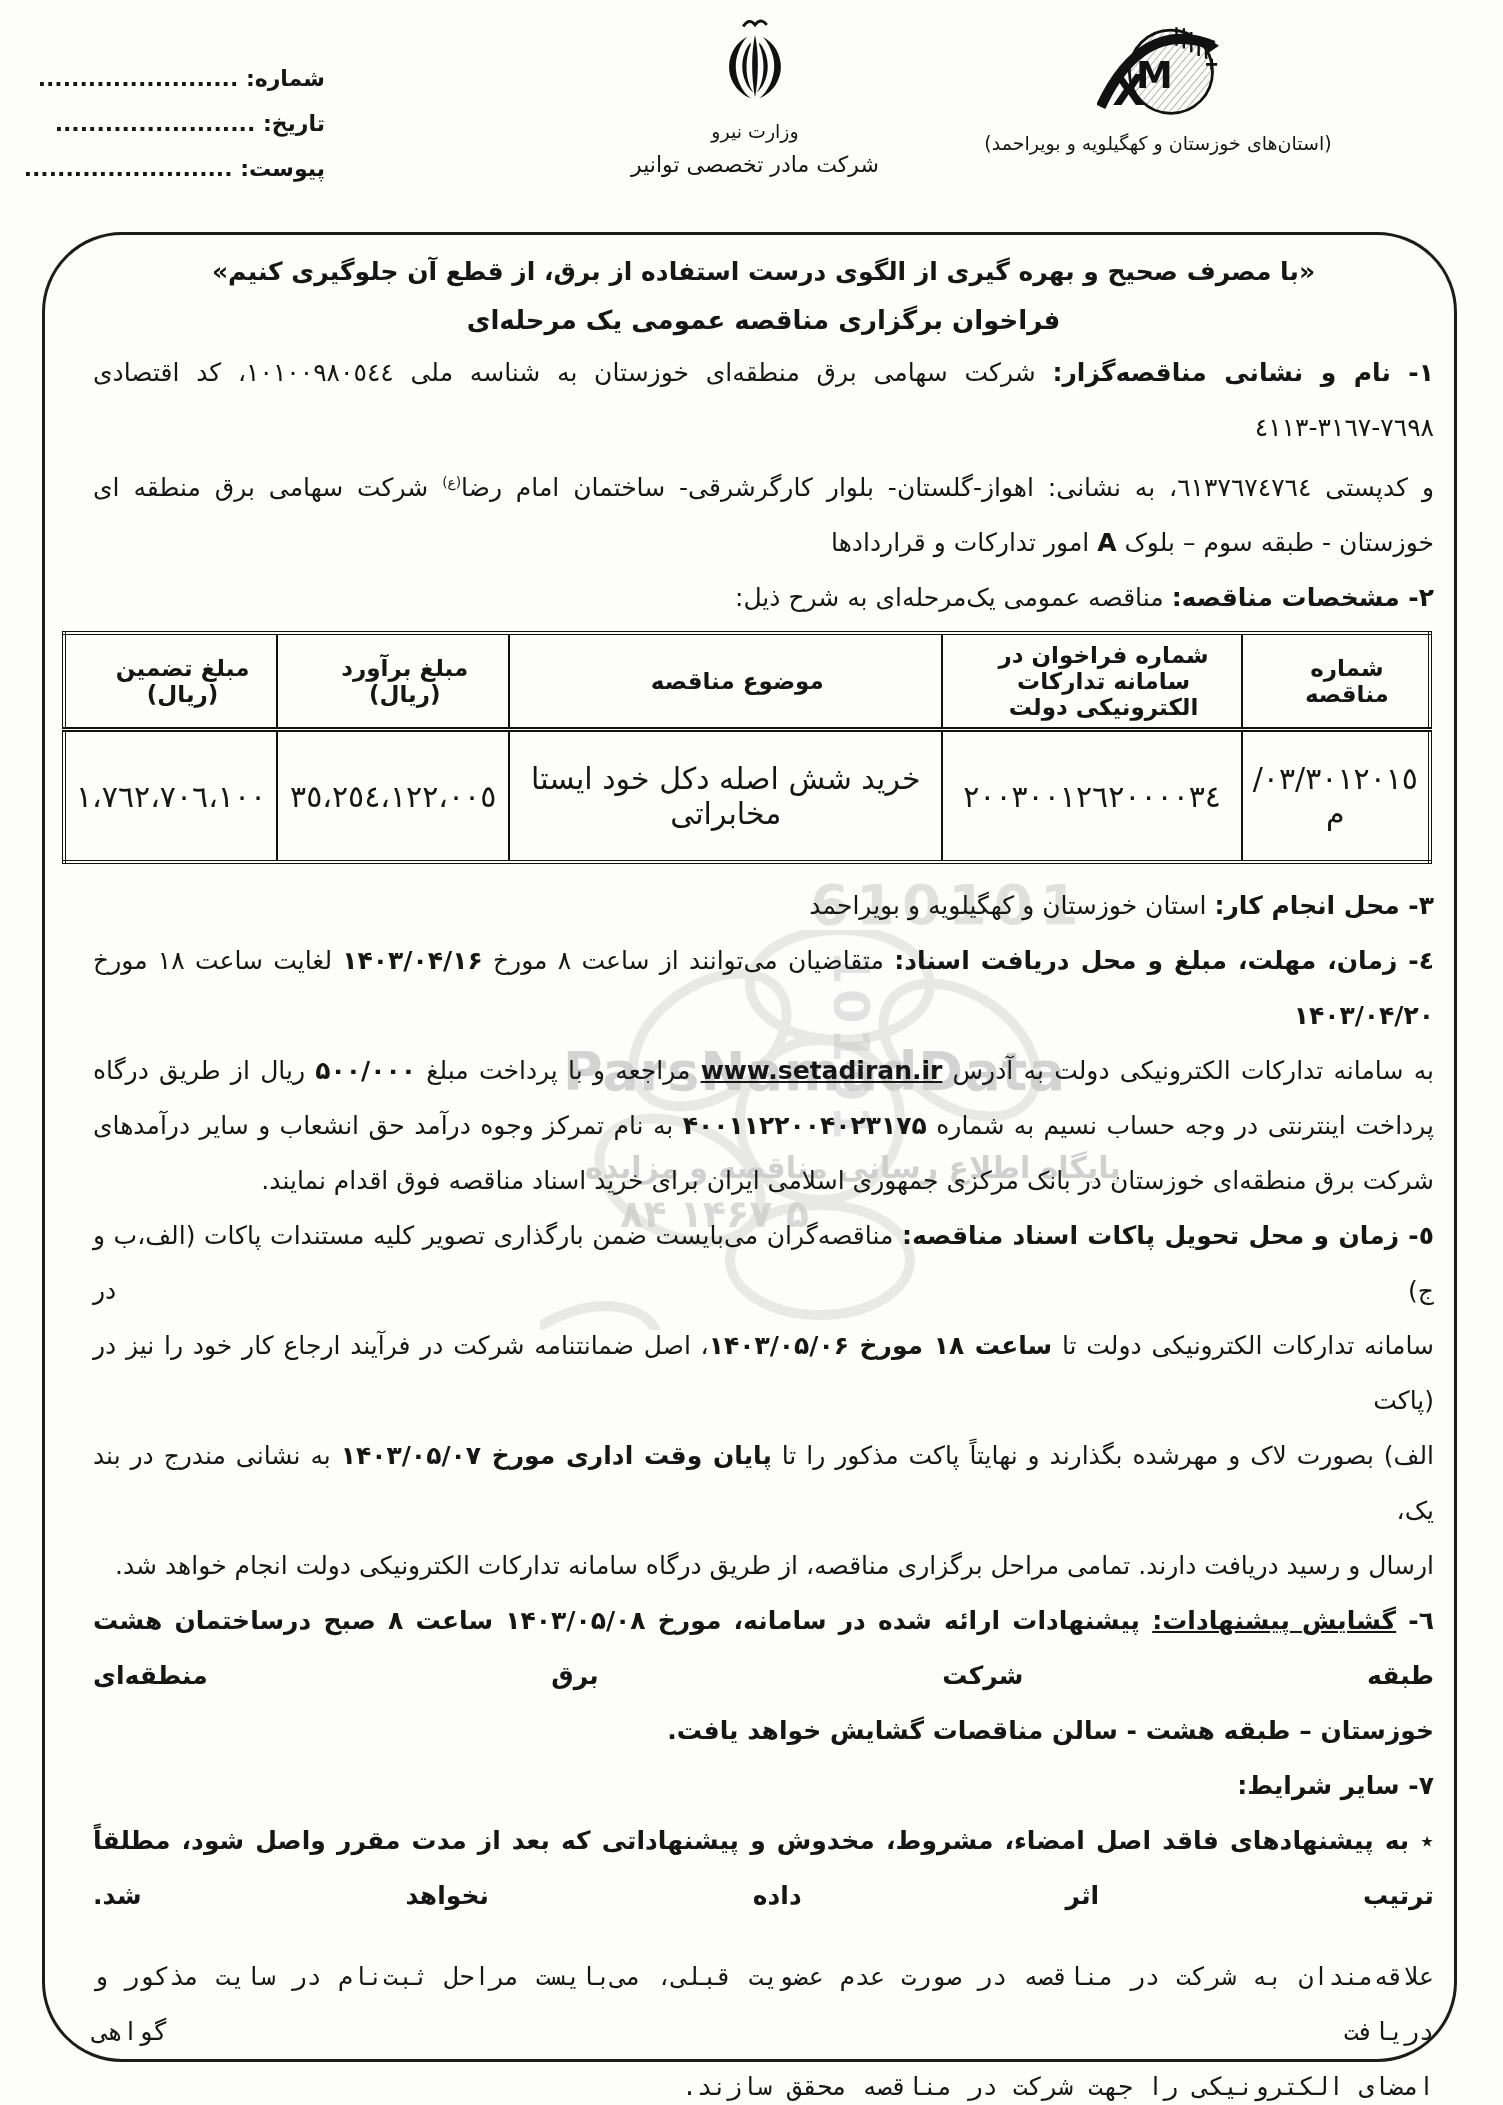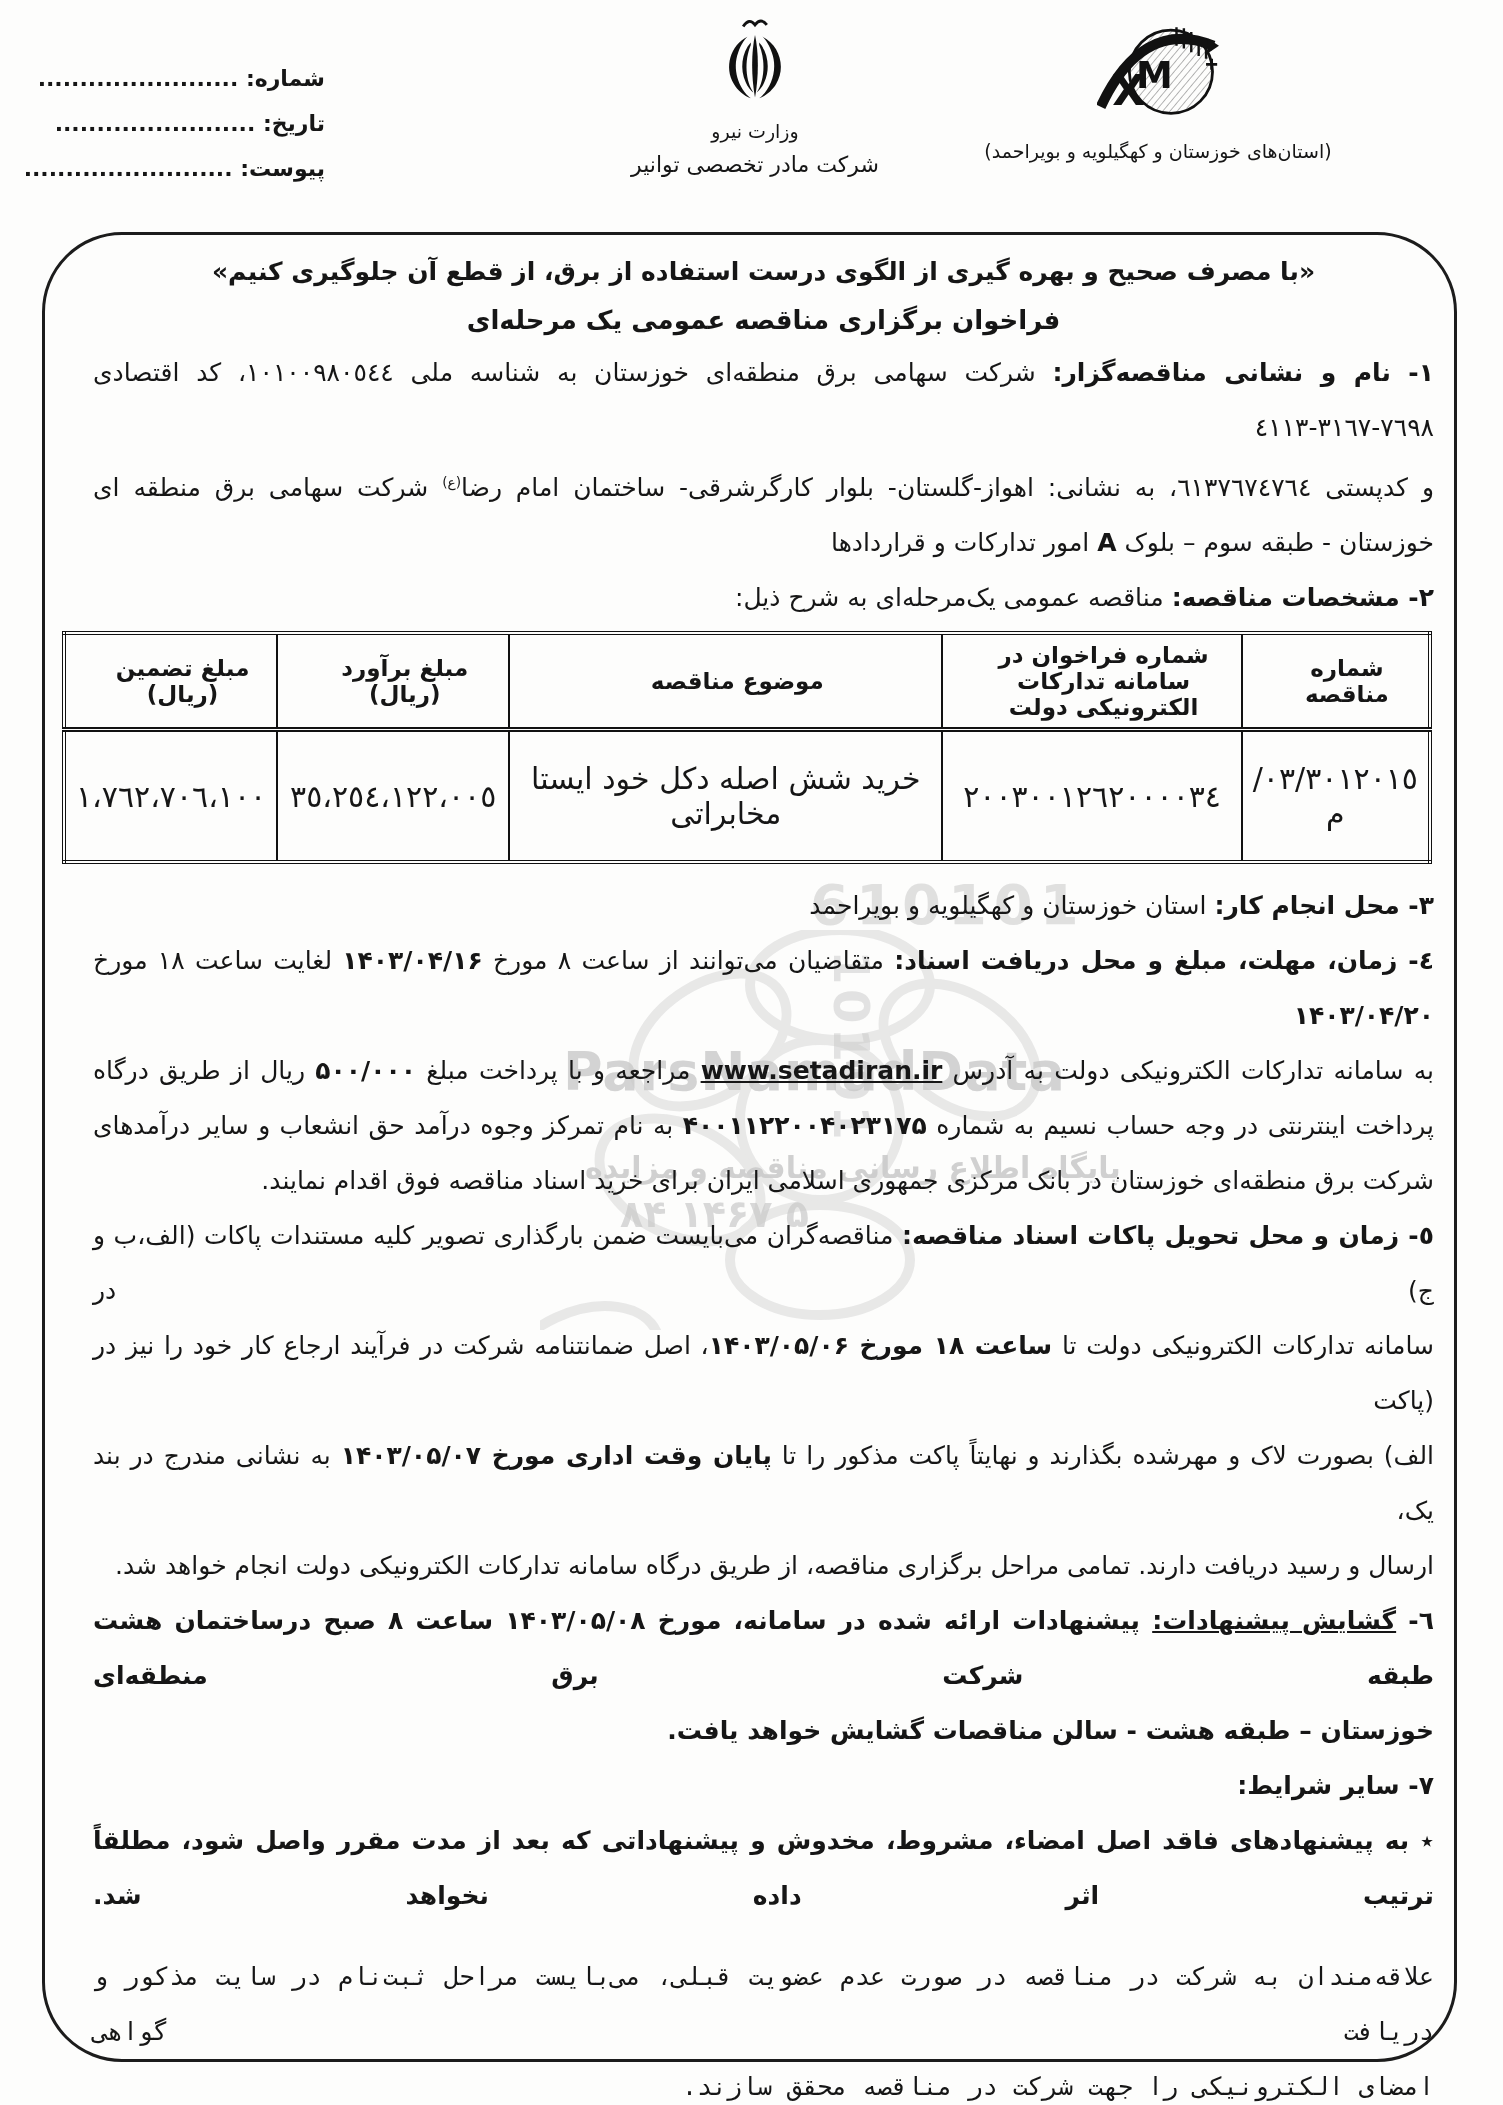--- a/index.html
+++ b/index.html
@@ -9,21 +9,21 @@
     margin:0 auto;
     background:#fdfdfc;
     font-family:"DejaVu Sans",sans-serif;
     color:#161616;
     overflow:hidden;
     direction:rtl;
   }
   
   .company-block{position:absolute;top:16px;right:140px;width:410px;text-align:center;}
   .company-title{font-size:26px;font-weight:bold;margin-top:4px;}
-  .company-sub{font-size:19px;margin-top:16px;}
+  .company-sub{font-size:19px;margin-top:8px;}
   .ministry-block{position:absolute;top:14px;left:630px;width:250px;text-align:center;}
   .ministry-title{font-size:19px;margin-top:6px;}
   .ministry-sub{font-size:22px;margin-top:10px;}
   .fields-block{position:absolute;top:56px;left:70px;width:255px;text-align:right;}
   .field-row{font-size:22px;font-weight:bold;line-height:45px;white-space:nowrap;}
   
   .watermark{position:absolute;z-index:0;color:#c9c9c9;}
   .wm-flower{left:540px;top:930px;opacity:.55;}
   .wm-num-h{left:810px;top:872px;font-size:56px;font-weight:bold;letter-spacing:7px;opacity:.55;direction:ltr;}
   .wm-num-v{left:880px;top:950px;font-size:50px;font-weight:bold;letter-spacing:4px;opacity:.5;direction:ltr;transform:rotate(90deg);transform-origin:left top;}

